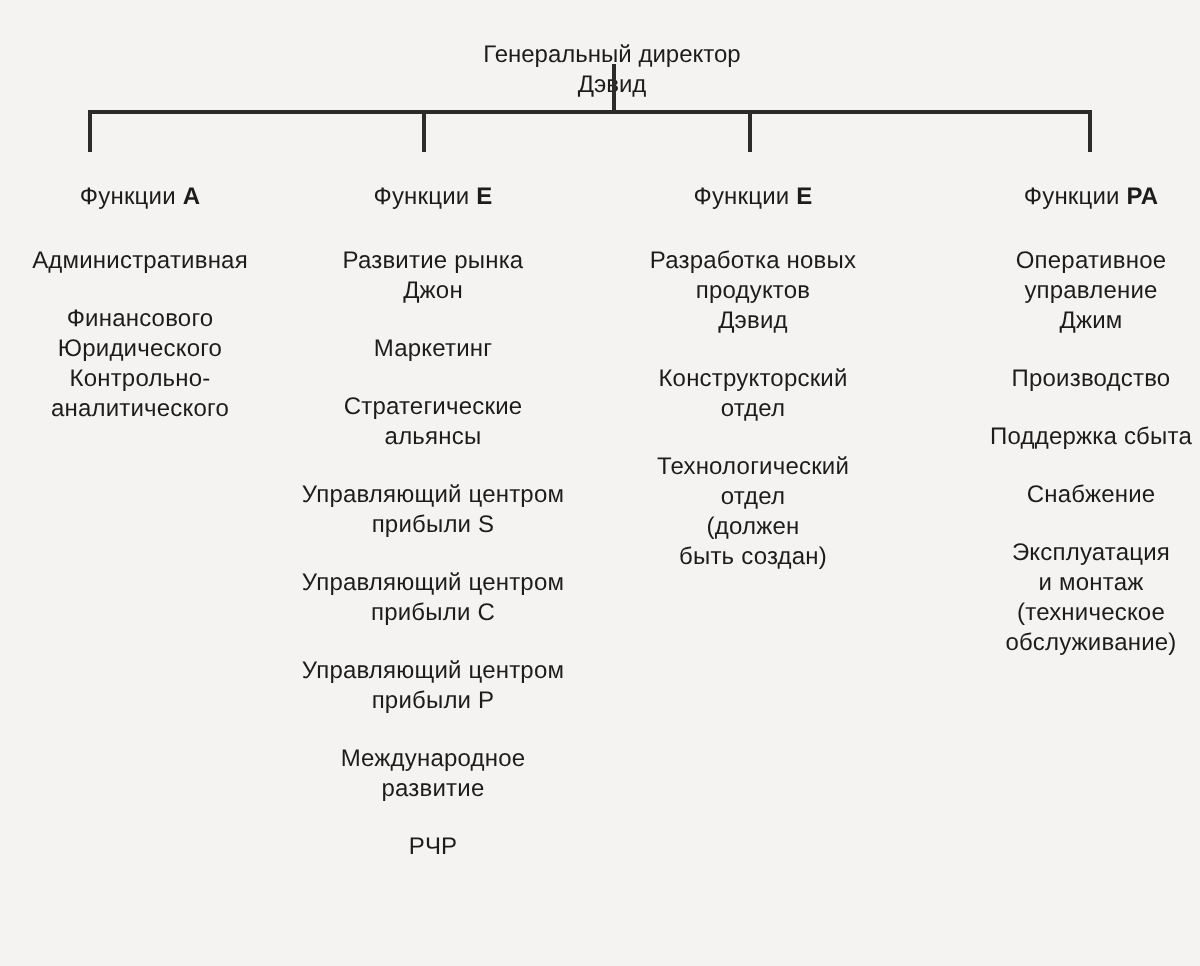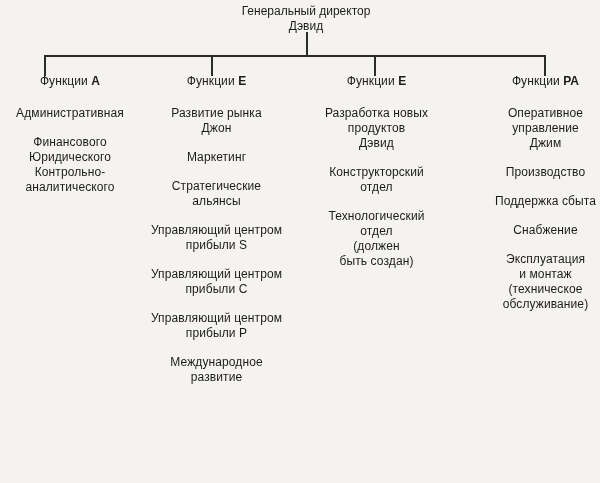--- a/index.html
+++ b/index.html
@@ -7,38 +7,38 @@
     position: relative;
     width: 600px;
     height: 483px;
     background: #f4f3f1;
     font-family: "Liberation Sans", sans-serif;
     color: #1c1c1a;
     overflow: hidden;
   }
   .director {
     position: absolute;
-    left: 211px; top: 4px; width: 190px;
+    left: 211px; top: 20px; width: 190px;
     text-align: center;
     font-size: 12px;
     line-height: 15px;
   }
   .line {
     position: absolute;
     background: #2b2b29;
   }
   .stub   { left: 306px; top: 32px; width: 2px; height: 24px; }
   .hline  { left: 44px;  top: 55px; width: 502px; height: 2px; }
   .drop-1 { left: 44px;  top: 55px; width: 2px; height: 21px; }
   .drop-2 { left: 211px; top: 56px; width: 2px; height: 20px; }
   .drop-3 { left: 374px; top: 56px; width: 2px; height: 20px; }
   .drop-4 { left: 544px; top: 55px; width: 2px; height: 21px; }
   .col {
     position: absolute;
-    top: 74px;
+    top: 91px;
     text-align: center;
     font-size: 12px;
     line-height: 15px;
     letter-spacing: 0.1px;
   }
   .col-1 { left: 0px;   width: 140px; }
   .col-2 { left: 140px; width: 153px; }
   .col-3 { left: 299px; width: 155px; }
   .col-4 { left: 467px; width: 157px; }
   .hdr { margin-bottom: 17px; white-space: nowrap; }
@@ -69,20 +69,21 @@
     </div>
   <div class="col col-2">
       <div class="hdr"><span class="hdr-prefix">Функции</span> <b class="hdr-code">Е</b></div>
       <div class="item">Развитие рынка<br>Джон</div>
       <div class="item">Маркетинг</div>
       <div class="item">Стратегические<br>альянсы</div>
       <div class="item">Управляющий центром<br>прибыли S</div>
       <div class="item">Управляющий центром<br>прибыли C</div>
       <div class="item">Управляющий центром<br>прибыли P</div>
       <div class="item">Международное<br>развитие</div>
+      <div class="item">РЧР</div>
     </div>
   <div class="col col-3">
       <div class="hdr"><span class="hdr-prefix">Функции</span> <b class="hdr-code">Е</b></div>
       <div class="item">Разработка новых<br>продуктов<br>Дэвид</div>
       <div class="item">Конструкторский<br>отдел</div>
       <div class="item">Технологический<br>отдел<br>(должен<br>быть создан)</div>
     </div>
   <div class="col col-4">
       <div class="hdr"><span class="hdr-prefix">Функции</span> <b class="hdr-code">РА</b></div>
       <div class="item">Оперативное<br>управление<br>Джим</div>

